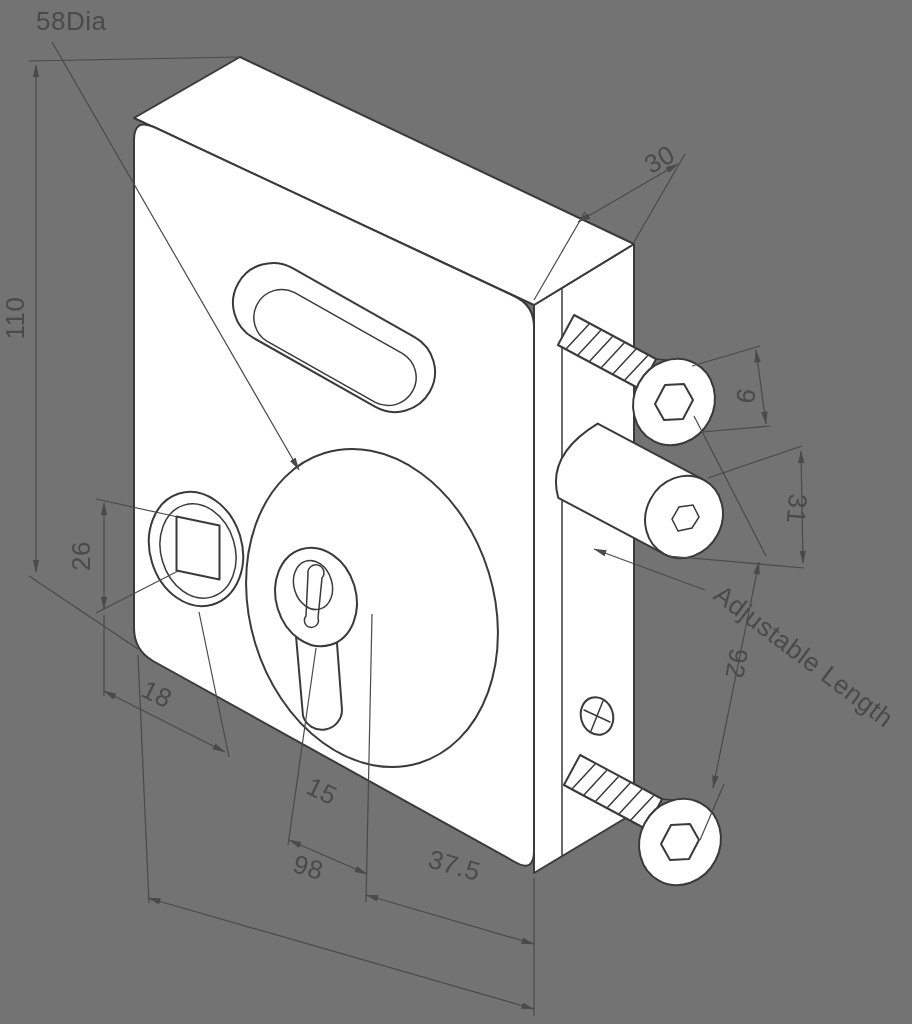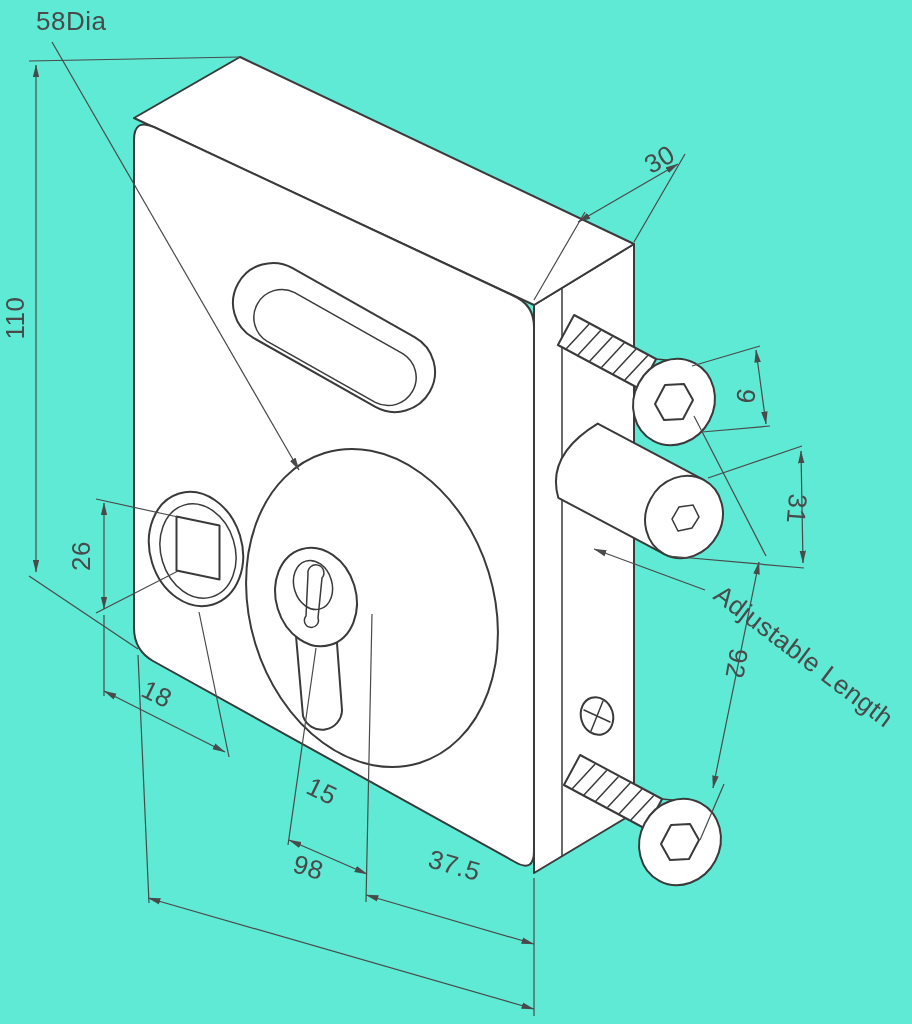--- a/index.html
+++ b/index.html
@@ -1,16 +1,16 @@
 <!DOCTYPE html>
 <html><head>
 <meta charset="utf-8">
 <style>
   html,body { margin:0; padding:0; background:#ffffff; }
-  .frame { position:relative; width:912px; height:1024px; background:#5eead4; overflow:hidden;
+  .frame { position:relative; width:912px; height:1024px; background:#737373; overflow:hidden;
            font-family:"Liberation Sans", sans-serif; }
   svg { display:block; }
   .solid   { fill:#ffffff; stroke:#3a3a3a; stroke-width:2; stroke-linejoin:round; stroke-linecap:round; }
   .outline { fill:none;    stroke:#3a3a3a; stroke-width:2; stroke-linejoin:round; stroke-linecap:round; }
   .thin    { fill:none;    stroke:#3a3a3a; stroke-width:1.5; stroke-linecap:round; }
   .dim     { fill:none;    stroke:#4a4a4a; stroke-width:1.2; }
   .dim-text  { font-family:"Liberation Sans", sans-serif; font-size:26px; fill:#4a4a4a; letter-spacing:0.5px; }
 </style>
 </head>
 <body>

